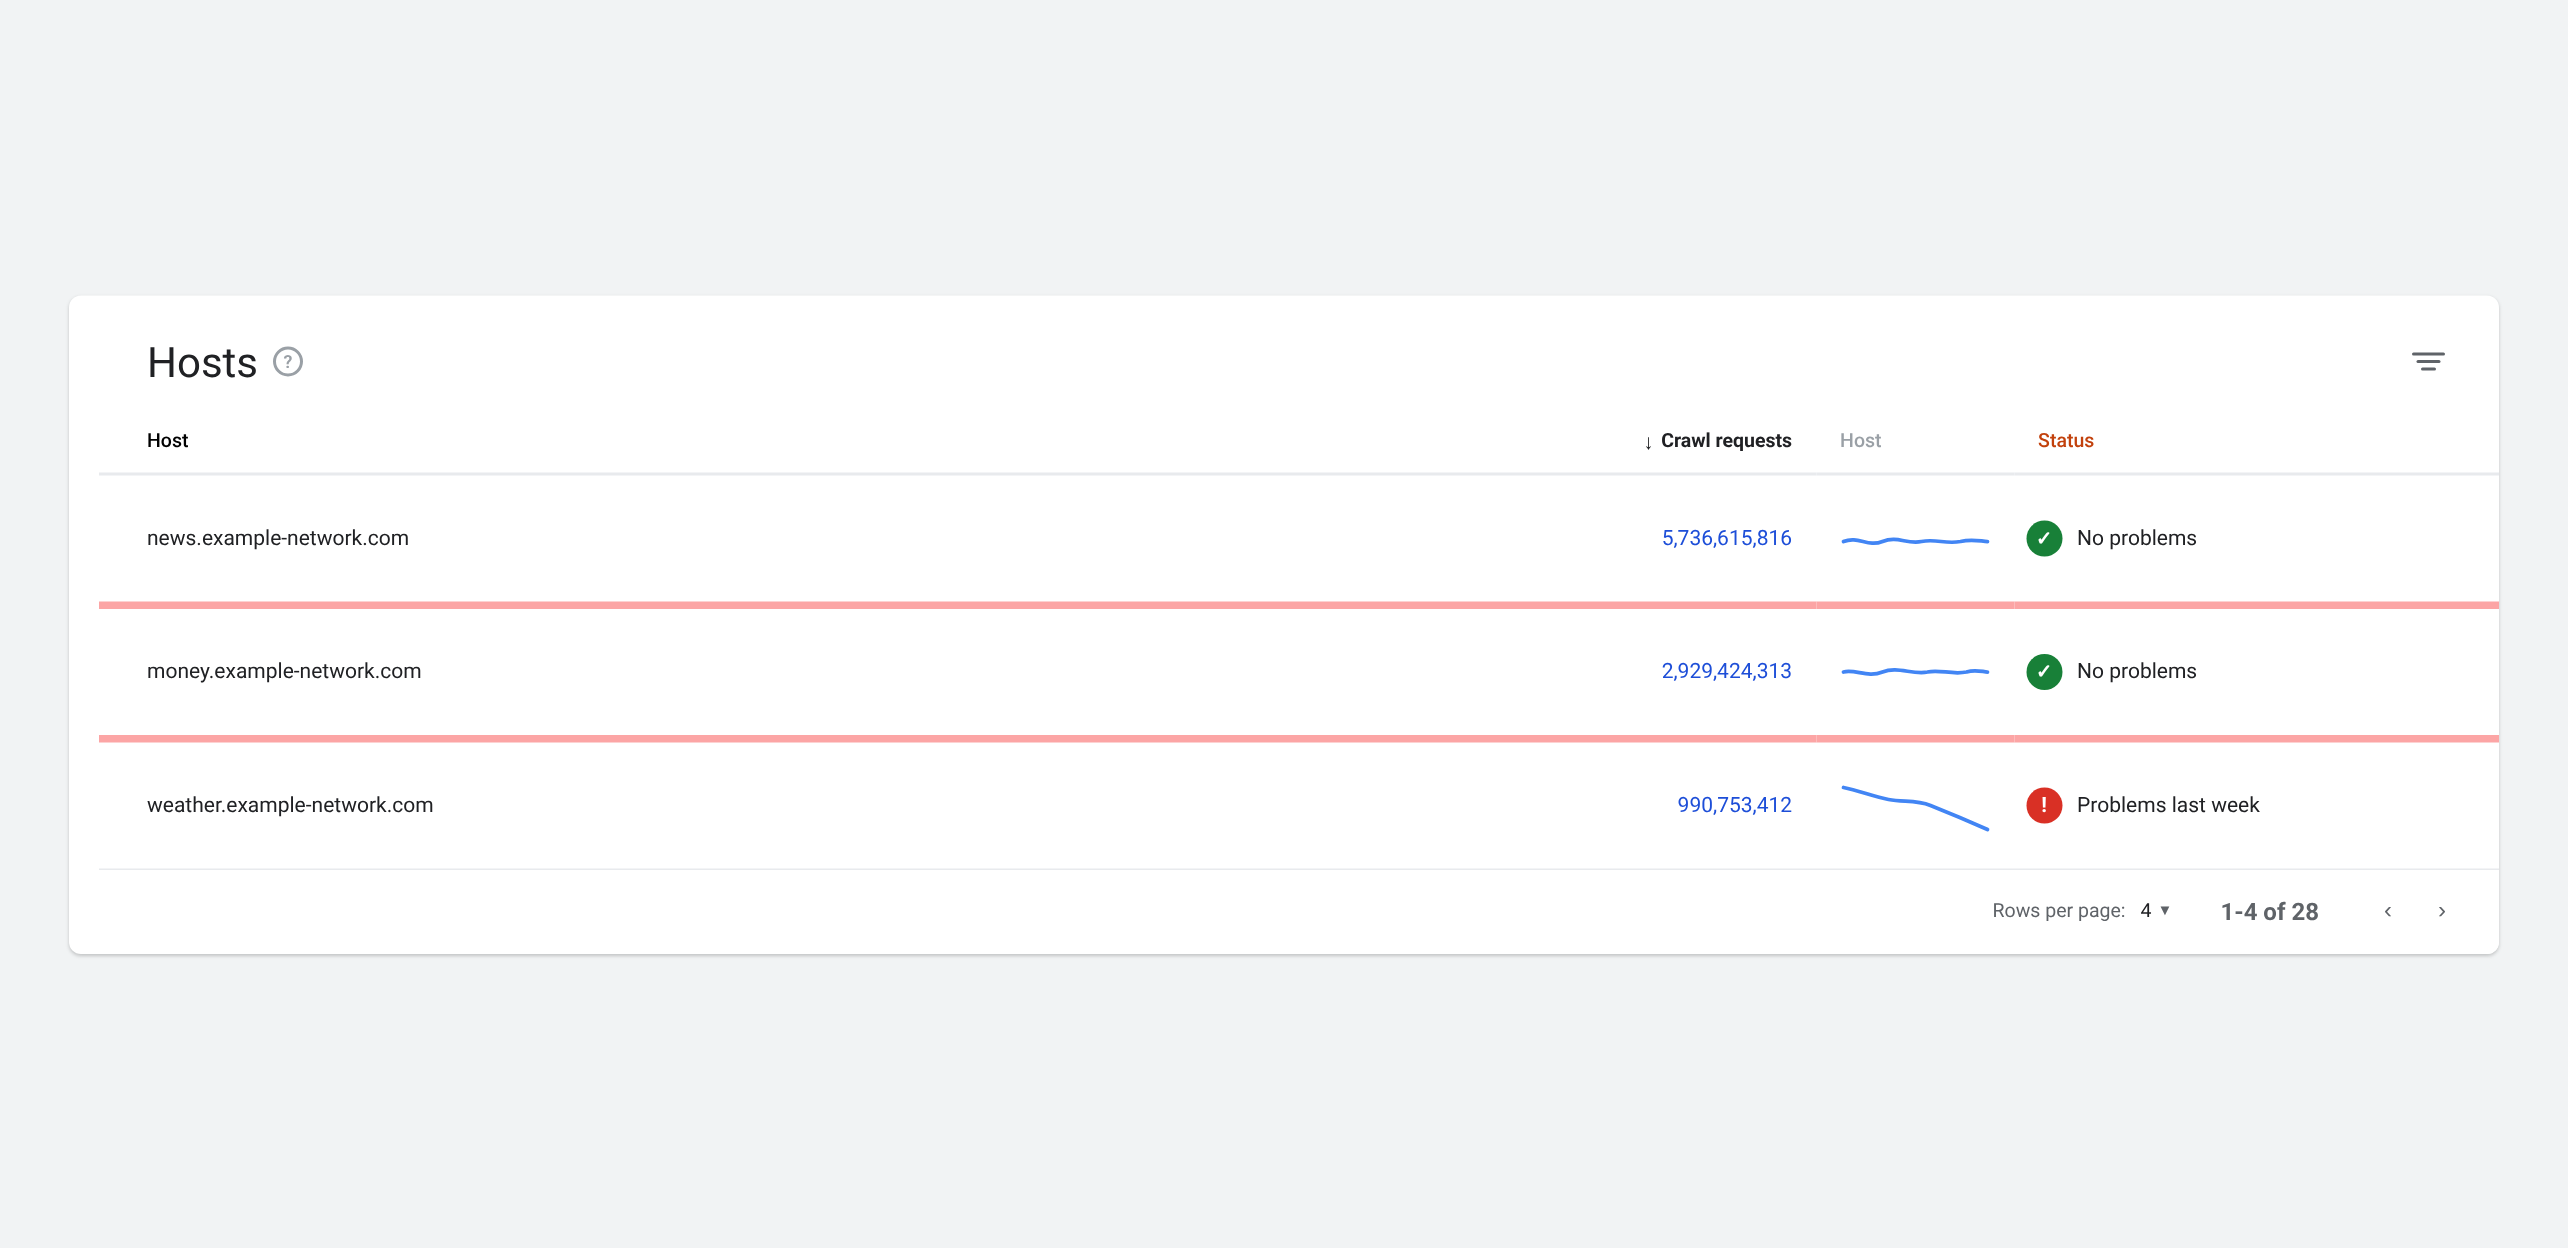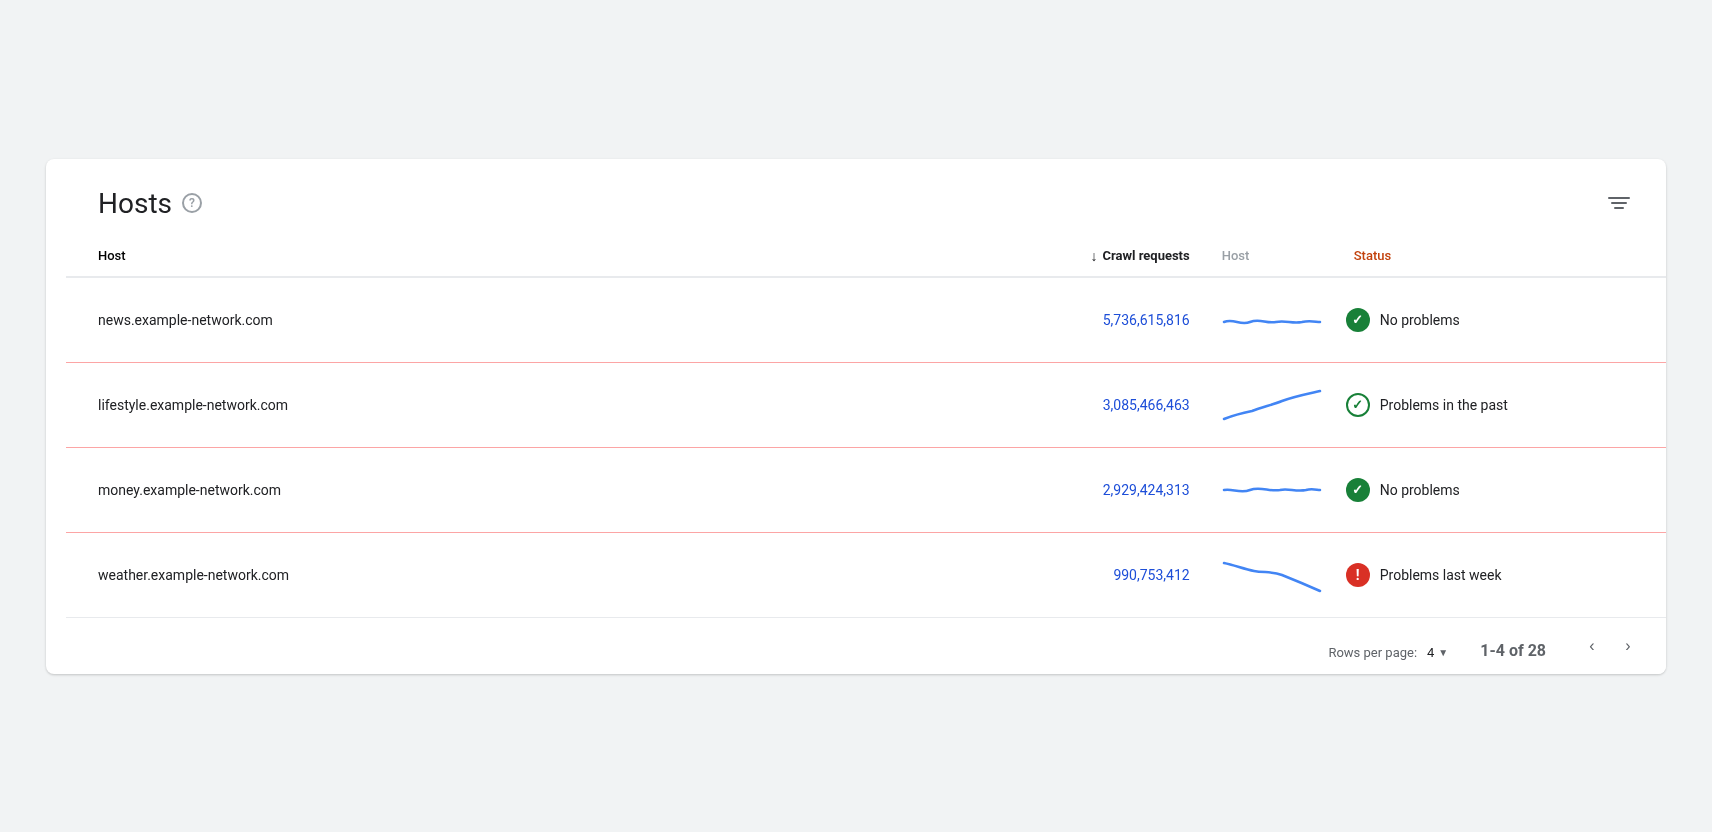--- a/index.html
+++ b/index.html
@@ -90,21 +90,21 @@
     }
     thead th.col-trend {
       color: #9aa0a6;
       padding-left: 16px;
     }
     thead th.col-status {
       color: #c2410c;
       padding-left: 16px;
     }
     tbody tr {
-      border-bottom: 1px solid #fca5a5;
+      border-bottom: 5px solid #fca5a5;
     }
     tbody tr:last-child {
       border-bottom: none;
     }
     tbody td {
       padding: 22px 16px 22px 32px;
       font-size: 14px;
       color: #202124;
     }
     .col-host { width: 55%; }
@@ -169,21 +169,21 @@
       font-size: 13px;
       font-weight: 700;
     }
     .checkmark-outline {
       color: #188038;
       font-size: 13px;
       font-weight: 700;
     }
     .table-footer {
       display: flex;
-      align-items: flex-end;
+      align-items: center;
       justify-content: flex-end;
       padding: 14px 24px 14px 32px;
       gap: 32px;
       border-top: 1px solid #e8eaed;
       background: #fff;
     }
     .rows-per-page {
       display: flex;
       align-items: center;
       gap: 10px;
@@ -282,37 +282,20 @@
       <td class="col-status-val">
         <div class="status-cell">
           <div class="status-icon-green">
         <span class="checkmark">✓</span>
       </div>
           <span>No problems</span>
         </div>
       </td>
     </tr>
           <tr>
-      <td class="col-host">lifestyle.example-network.com</td>
-      <td class="col-crawl-val">3,085,466,463</td>
-      <td class="col-trend-val">
-              <svg class="trend-svg" width="100" height="40" viewBox="0 0 100 40" fill="none" xmlns="http://www.w3.org/2000/svg">
-      <path d="M2 34 C12 30, 20 28, 30 26 C40 22, 50 20, 60 16 C70 12, 80 10, 98 6" stroke="#4285f4" stroke-width="2.5" fill="none" stroke-linecap="round"></path>
-    </svg>
-            </td>
-      <td class="col-status-val">
-        <div class="status-cell">
-          <div class="status-icon-green-outline">
-        <span class="checkmark-outline">✓</span>
-      </div>
-          <span>Problems in the past</span>
-        </div>
-      </td>
-    </tr>
-          <tr>
       <td class="col-host">money.example-network.com</td>
       <td class="col-crawl-val">2,929,424,313</td>
       <td class="col-trend-val">
               <svg class="trend-svg" width="100" height="40" viewBox="0 0 100 40" fill="none" xmlns="http://www.w3.org/2000/svg">
       <path d="M2 20 C10 18, 18 24, 28 20 C38 16, 48 22, 58 20 C66 18, 74 22, 84 20 C90 18, 95 20, 98 20" stroke="#4285f4" stroke-width="2.5" fill="none" stroke-linecap="round"></path>
     </svg>
             </td>
       <td class="col-status-val">
         <div class="status-cell">
           <div class="status-icon-green">

